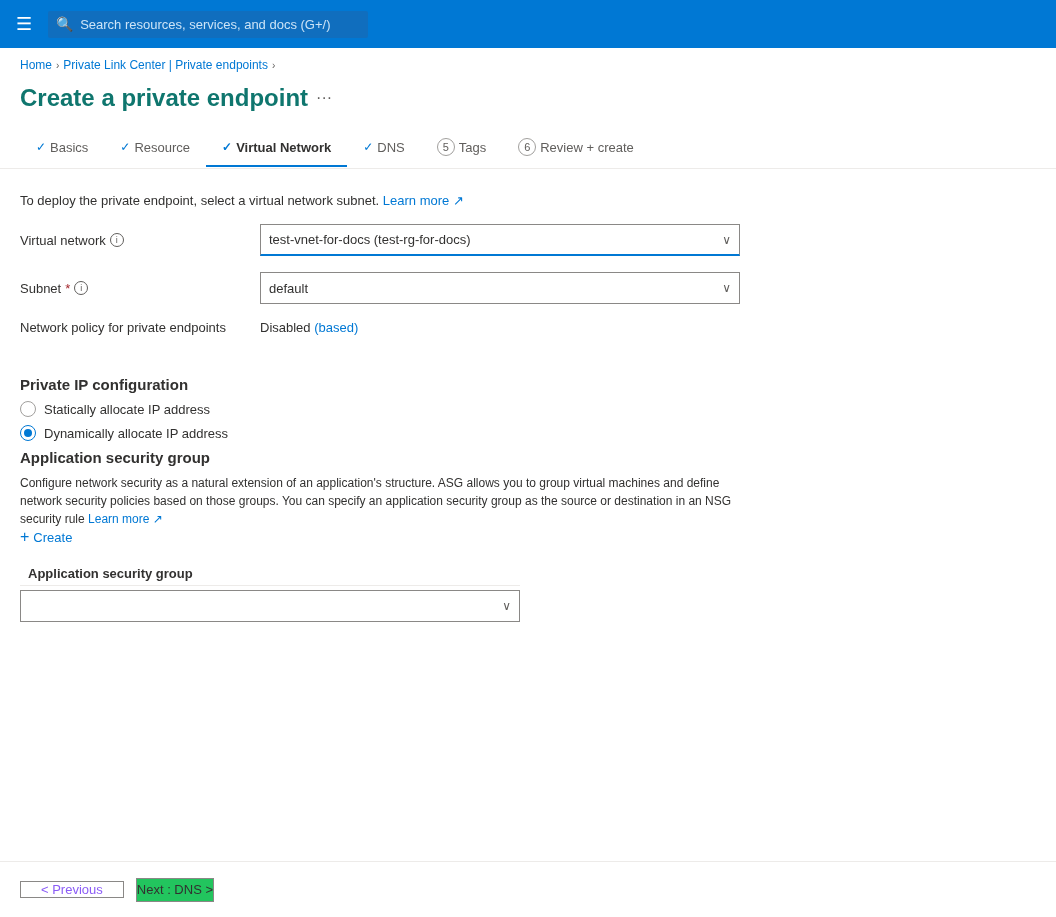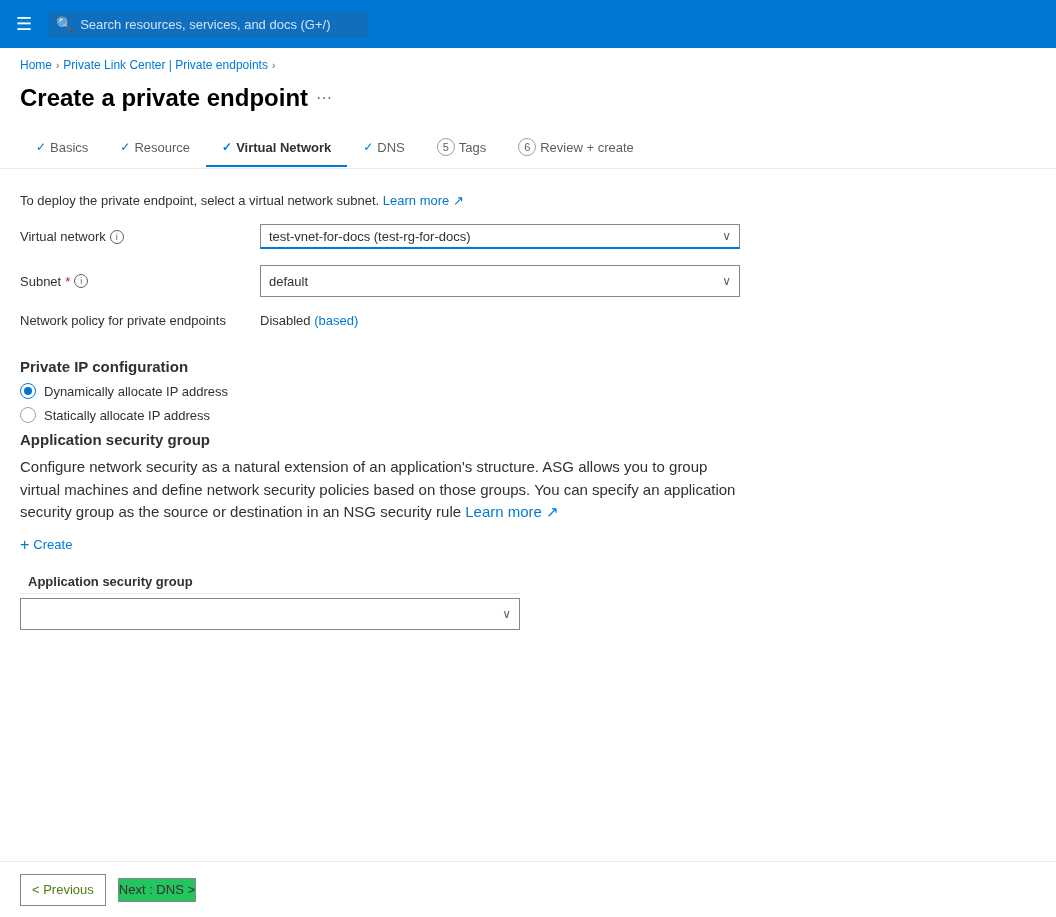--- a/index.html
+++ b/index.html
@@ -64,21 +64,21 @@
     
     .page-title-area {
       padding: 8px 20px 16px 20px;
       display: flex;
       align-items: center;
       gap: 8px;
     }
     .page-title {
       font-size: 24px;
       font-weight: 600;
-      color: #000000;
+      color: #0f766e;
     }
     .page-title-dots {
       color: #605e5c;
       font-size: 16px;
       cursor: pointer;
     }
 
     
     .tabs {
       display: flex;
@@ -159,21 +159,21 @@
       height: 14px;
       border: 1px solid #605e5c;
       border-radius: 50%;
       font-size: 9px;
       color: #605e5c;
       cursor: help;
     }
 
     .dropdown {
       width: 480px;
-      height: 25px;
+      height: 32px;
       border: 1px solid #8a8886;
       border-bottom: 2px solid #0078d4;
       display: flex;
       align-items: center;
       justify-content: space-between;
       padding: 0 8px;
       background: #fff;
       cursor: pointer;
       font-size: 13px;
       color: #323130;
@@ -195,21 +195,21 @@
       text-align: center;
     }
 
     .static-value {
       font-size: 13px;
       color: #323130;
     }
     .edit-link { color: #0078d4; text-decoration: none; cursor: pointer; }
 
     
-    .section-gap { margin-top: 30px; margin-bottom: 8px; }
+    .section-gap { margin-top: 41px; margin-bottom: 8px; }
 
     
     .radio-group { display: flex; flex-direction: column; gap: 8px; margin-bottom: 8px; }
     .radio-option {
       display: flex;
       align-items: center;
       gap: 8px;
       font-size: 13px;
       color: #323130;
       cursor: pointer;
@@ -229,21 +229,21 @@
     }
     .radio-dot {
       width: 8px;
       height: 8px;
       border-radius: 50%;
       background: #0078d4;
     }
 
     
     .asg-section { margin-top: 8px; }
-    .asg-desc { font-size: 15px; color: #323130; line-height: 1.5; margin-bottom: 12px; max-width: 720px; }
+    .asg-desc { font-size: 12px; color: #323130; line-height: 1.5; max-width: 720px; }
     .asg-desc a { color: #0078d4; text-decoration: none; }
 
     .create-btn {
       display: flex;
       align-items: center;
       gap: 4px;
       color: #0078d4;
       font-size: 13px;
       cursor: pointer;
       background: none;
@@ -284,25 +284,25 @@
       right: 0;
       height: 56px;
       background: #fff;
       border-top: 1px solid #edebe9;
       display: flex;
       align-items: center;
       padding: 0 20px;
       gap: 12px;
     }
     .btn-secondary {
-      height: 32px;
-      padding: 0 11px;
+      height: 17px;
+      padding: 0 20px;
       border: 1px solid #8a8886;
       background: #fff;
-      color: #4d7c0f;
+      color: #8b5cf6;
       font-size: 13px;
       cursor: pointer;
       display: flex;
       align-items: center;
     }
     .btn-primary {
       height: 24px;
       padding: 0 0;
       border: 1px solid #8a8886;
       background: #22c55e;
@@ -399,28 +399,28 @@
     </div>
     <div class="static-value">
       <span>Disabled</span>
       <a class="edit-link"> <span>(based)</span></a>
     </div>
   </div>
 
   <div class="section-title section-gap">Private IP configuration</div>
   <div class="radio-group">
     <label class="radio-option">
+      <div class="radio-circle"></div>
+      <span>Statically allocate IP address</span>
+    </label>
+    <label class="radio-option">
       <div class="radio-circle selected">
         <div class="radio-dot"></div>
       </div>
       <span>Dynamically allocate IP address</span>
-    </label>
-    <label class="radio-option">
-      <div class="radio-circle"></div>
-      <span>Statically allocate IP address</span>
     </label>
   </div>
 
   <div class="asg-section section-gap">
     <div class="section-title">Application security group</div>
     <div class="asg-desc">
       <span>Configure network security as a natural extension of an application's structure. ASG allows you to group virtual machines and define network security policies based on those groups. You can specify an application security group as the source or destination in an NSG security rule</span>
       <a class="edit-link"> <span>Learn more</span> ↗</a>
     </div>
     <button class="create-btn">

